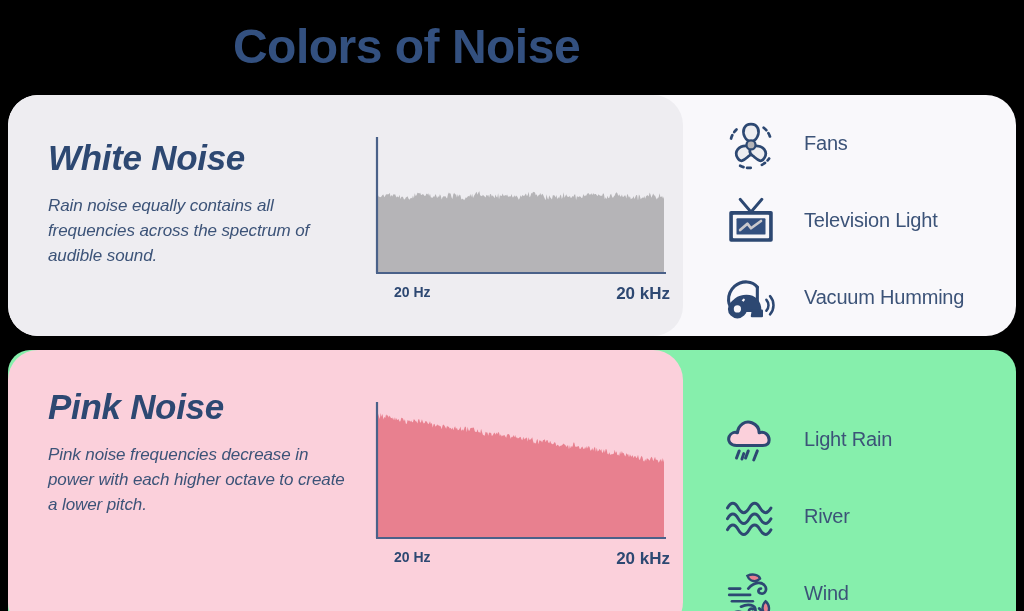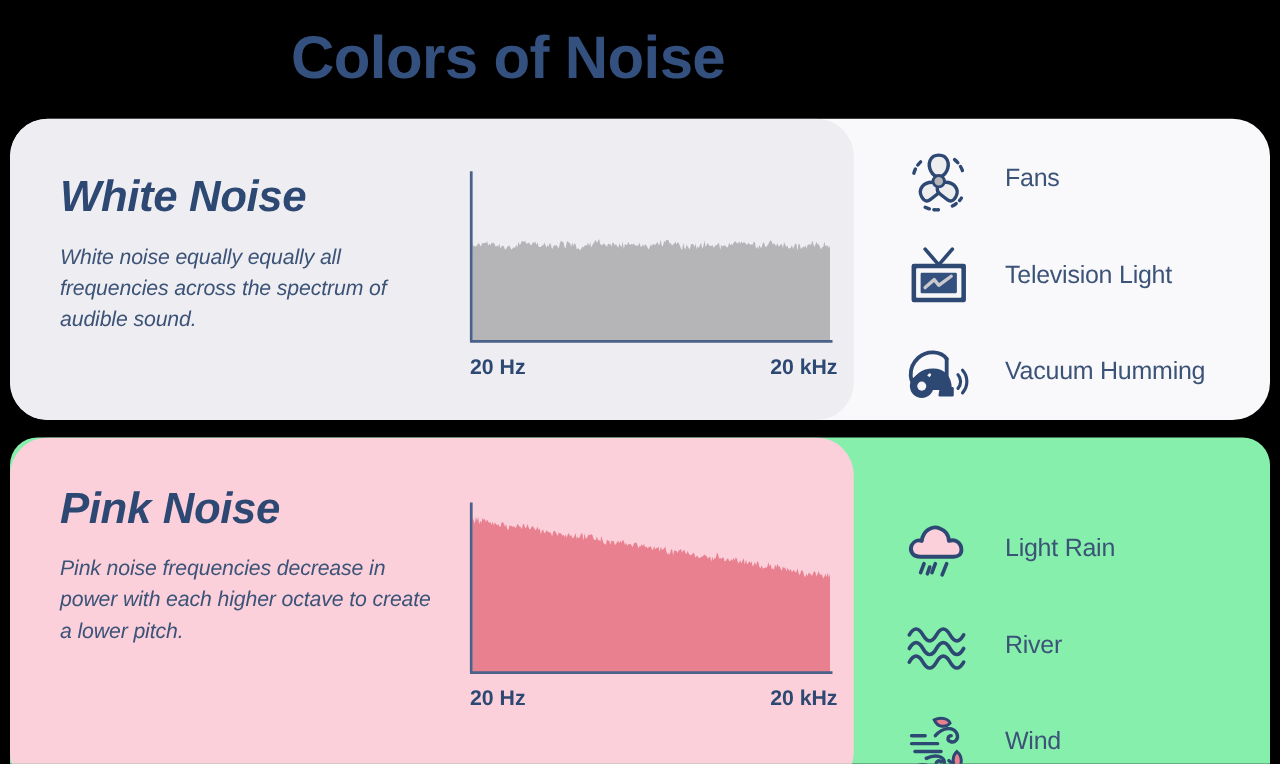--- a/index.html
+++ b/index.html
@@ -94,22 +94,22 @@
 
   .chart-svg { display: block; width: 300px; height: 145px; }
 
   .axis-labels {
     position: relative;
     width: 300px;
     margin-top: 4px;
     height: 22px;
   }
   .axis-labels .lo {
-    position: absolute; left: 6px; top: 0;
-    font-size: 17px; font-weight: bold; color: #2D4872;
+    position: absolute; left: 24px; top: 0;
+    font-size: 14px; font-weight: bold; color: #2D4872;
   }
   .axis-labels .hi {
     position: absolute; right: 0; top: 0;
     font-size: 17px; font-weight: bold; color: #2D4872; margin-left: 40px;
   }
 
   
   .icon-list {
     position: absolute;
     left: 712px;
@@ -147,21 +147,21 @@
 
 <div id="infographic">
 
   <div class="title">Colors of Noise</div>
 
   <div class="noise-card card-white">
     <div class="left-panel"></div>
 
     <div class="text-block">
       <div class="noise-heading">White Noise</div>
-      <div class="noise-desc">White noise equally equally all frequencies across the spectrum of audible sound.</div>
+      <div class="noise-desc">Rain noise equally contains all frequencies across the spectrum of audible sound.</div>
     </div>
 
     <div class="chart-wrap">
       <svg class="chart-svg" viewBox="0 0 300 145" preserveAspectRatio="none">
         <path id="wn-area" fill="#B5B4B7" d="M 8 138 L 8.00 60.22 L 8.90 62.11 L 9.79 61.66 L 10.69 62.37 L 11.59 61.27 L 12.48 60.06 L 13.38 59.58 L 14.28 62.18 L 15.17 61.05 L 16.07 59.17 L 16.97 59.58 L 17.86 59.26 L 18.76 59.31 L 19.66 57.78 L 20.55 61.68 L 21.45 59.89 L 22.34 61.44 L 23.24 59.22 L 24.14 59.64 L 25.03 58.95 L 25.93 61.13 L 26.83 62.43 L 27.72 61.14 L 28.62 62.62 L 29.52 59.75 L 30.41 64.02 L 31.31 62.02 L 32.21 61.49 L 33.10 62.27 L 34.00 64.61 L 34.90 64.21 L 35.79 62.42 L 36.69 61.97 L 37.59 61.15 L 38.48 63.56 L 39.38 64.86 L 40.28 63.49 L 41.17 62.73 L 42.07 63.40 L 42.97 60.58 L 43.86 63.21 L 44.76 58.24 L 45.66 61.08 L 46.55 60.15 L 47.45 57.82 L 48.34 57.95 L 49.24 58.53 L 50.14 57.63 L 51.03 60.01 L 51.93 59.86 L 52.83 59.06 L 53.72 59.79 L 54.62 61.10 L 55.52 60.71 L 56.41 58.53 L 57.31 59.46 L 58.21 58.28 L 59.10 60.90 L 60.00 58.87 L 60.90 62.41 L 61.79 62.62 L 62.69 62.69 L 63.59 61.13 L 64.48 61.69 L 65.38 59.07 L 66.28 60.71 L 67.17 63.23 L 68.07 61.00 L 68.97 62.16 L 69.86 59.27 L 70.76 60.77 L 71.66 64.52 L 72.55 62.31 L 73.45 61.13 L 74.34 61.42 L 75.24 61.00 L 76.14 62.50 L 77.03 63.55 L 77.93 59.61 L 78.83 57.38 L 79.72 58.59 L 80.62 58.40 L 81.52 62.13 L 82.41 63.99 L 83.31 59.28 L 84.21 57.65 L 85.10 59.47 L 86.00 59.34 L 86.90 62.56 L 87.79 59.25 L 88.69 61.75 L 89.59 59.57 L 90.48 60.40 L 91.38 64.49 L 92.28 63.81 L 93.17 63.88 L 94.07 65.34 L 94.97 63.98 L 95.86 62.25 L 96.76 62.92 L 97.66 61.50 L 98.55 60.91 L 99.45 61.52 L 100.34 58.96 L 101.24 61.98 L 102.14 58.81 L 103.03 62.91 L 103.93 60.92 L 104.83 59.54 L 105.72 58.10 L 106.62 56.70 L 107.52 59.63 L 108.41 57.60 L 109.31 56.18 L 110.21 60.59 L 111.10 60.67 L 112.00 61.22 L 112.90 59.65 L 113.79 60.68 L 114.69 61.45 L 115.59 62.58 L 116.48 59.66 L 117.38 60.69 L 118.28 60.06 L 119.17 62.41 L 120.07 59.04 L 120.97 59.36 L 121.86 61.42 L 122.76 60.24 L 123.66 61.84 L 124.55 63.24 L 125.45 59.57 L 126.34 61.64 L 127.24 62.50 L 128.14 58.29 L 129.03 64.17 L 129.93 60.13 L 130.83 60.73 L 131.72 61.00 L 132.62 58.45 L 133.52 60.68 L 134.41 60.74 L 135.31 60.06 L 136.21 60.77 L 137.10 59.50 L 138.00 61.43 L 138.90 61.64 L 139.79 61.37 L 140.69 61.40 L 141.59 59.00 L 142.48 62.33 L 143.38 62.34 L 144.28 60.34 L 145.17 62.10 L 146.07 60.48 L 146.97 61.22 L 147.86 62.65 L 148.76 64.66 L 149.66 63.23 L 150.55 60.31 L 151.45 61.98 L 152.34 60.04 L 153.24 60.63 L 154.14 60.94 L 155.03 59.85 L 155.93 58.61 L 156.83 60.92 L 157.72 60.30 L 158.62 56.77 L 159.52 62.21 L 160.41 61.34 L 161.31 58.04 L 162.21 58.61 L 163.10 56.66 L 164.00 57.26 L 164.90 57.18 L 165.79 60.13 L 166.69 59.27 L 167.59 61.81 L 168.48 60.33 L 169.38 59.95 L 170.28 58.11 L 171.17 60.50 L 172.07 58.72 L 172.97 59.47 L 173.86 61.56 L 174.76 63.57 L 175.66 65.23 L 176.55 59.27 L 177.45 63.14 L 178.34 64.61 L 179.24 60.30 L 180.14 62.37 L 181.03 63.37 L 181.93 64.61 L 182.83 60.23 L 183.72 60.14 L 184.62 60.41 L 185.52 62.54 L 186.41 59.88 L 187.31 64.31 L 188.21 62.09 L 189.10 63.42 L 190.00 60.83 L 190.90 59.43 L 191.79 63.93 L 192.69 62.02 L 193.59 57.37 L 194.48 62.65 L 195.38 61.09 L 196.28 59.26 L 197.17 61.45 L 198.07 61.69 L 198.97 62.07 L 199.86 60.85 L 200.76 63.02 L 201.66 62.61 L 202.55 60.89 L 203.45 61.63 L 204.34 59.56 L 205.24 59.56 L 206.14 64.92 L 207.03 60.79 L 207.93 62.29 L 208.83 61.68 L 209.72 61.24 L 210.62 61.70 L 211.52 62.98 L 212.41 62.67 L 213.31 59.09 L 214.21 61.14 L 215.10 60.26 L 216.00 61.04 L 216.90 59.25 L 217.79 58.16 L 218.69 58.15 L 219.59 59.83 L 220.48 59.47 L 221.38 58.23 L 222.28 60.25 L 223.17 58.02 L 224.07 59.39 L 224.97 58.96 L 225.86 58.95 L 226.76 60.20 L 227.66 61.03 L 228.55 59.13 L 229.45 60.17 L 230.34 60.81 L 231.24 60.68 L 232.14 60.77 L 233.03 58.23 L 233.93 59.09 L 234.83 64.16 L 235.72 62.25 L 236.62 64.21 L 237.52 60.77 L 238.41 63.15 L 239.31 62.73 L 240.21 59.81 L 241.10 58.82 L 242.00 61.62 L 242.90 63.08 L 243.79 61.40 L 244.69 60.39 L 245.59 58.20 L 246.48 57.27 L 247.38 58.20 L 248.28 61.01 L 249.17 59.17 L 250.07 61.01 L 250.97 61.86 L 251.86 59.44 L 252.76 61.97 L 253.66 61.74 L 254.55 60.48 L 255.45 60.46 L 256.34 63.48 L 257.24 58.70 L 258.14 60.55 L 259.03 62.80 L 259.93 61.15 L 260.83 64.17 L 261.72 63.47 L 262.62 63.28 L 263.52 60.95 L 264.41 64.10 L 265.31 62.07 L 266.21 59.89 L 267.10 60.23 L 268.00 65.55 L 268.90 59.53 L 269.79 60.81 L 270.69 64.27 L 271.59 63.36 L 272.48 62.42 L 273.38 62.91 L 274.28 61.12 L 275.17 63.80 L 276.07 61.26 L 276.97 60.56 L 277.86 60.28 L 278.76 61.61 L 279.66 57.42 L 280.55 59.81 L 281.45 62.66 L 282.34 60.51 L 283.24 58.49 L 284.14 60.51 L 285.03 60.45 L 285.93 62.63 L 286.83 64.54 L 287.72 62.79 L 288.62 62.45 L 289.52 58.14 L 290.41 62.09 L 291.31 61.65 L 292.21 61.34 L 293.10 63.64 L 294.00 61.44 L 294 138 Z"></path>
         <path d="M 7 2 L 7 138" stroke="#4A6189" stroke-width="2.2" fill="none"></path>
         <path d="M 6 138 L 296 138" stroke="#4A6189" stroke-width="2.2" fill="none"></path>
       </svg>
       <div class="axis-labels">
         <span class="lo">20 Hz</span>

